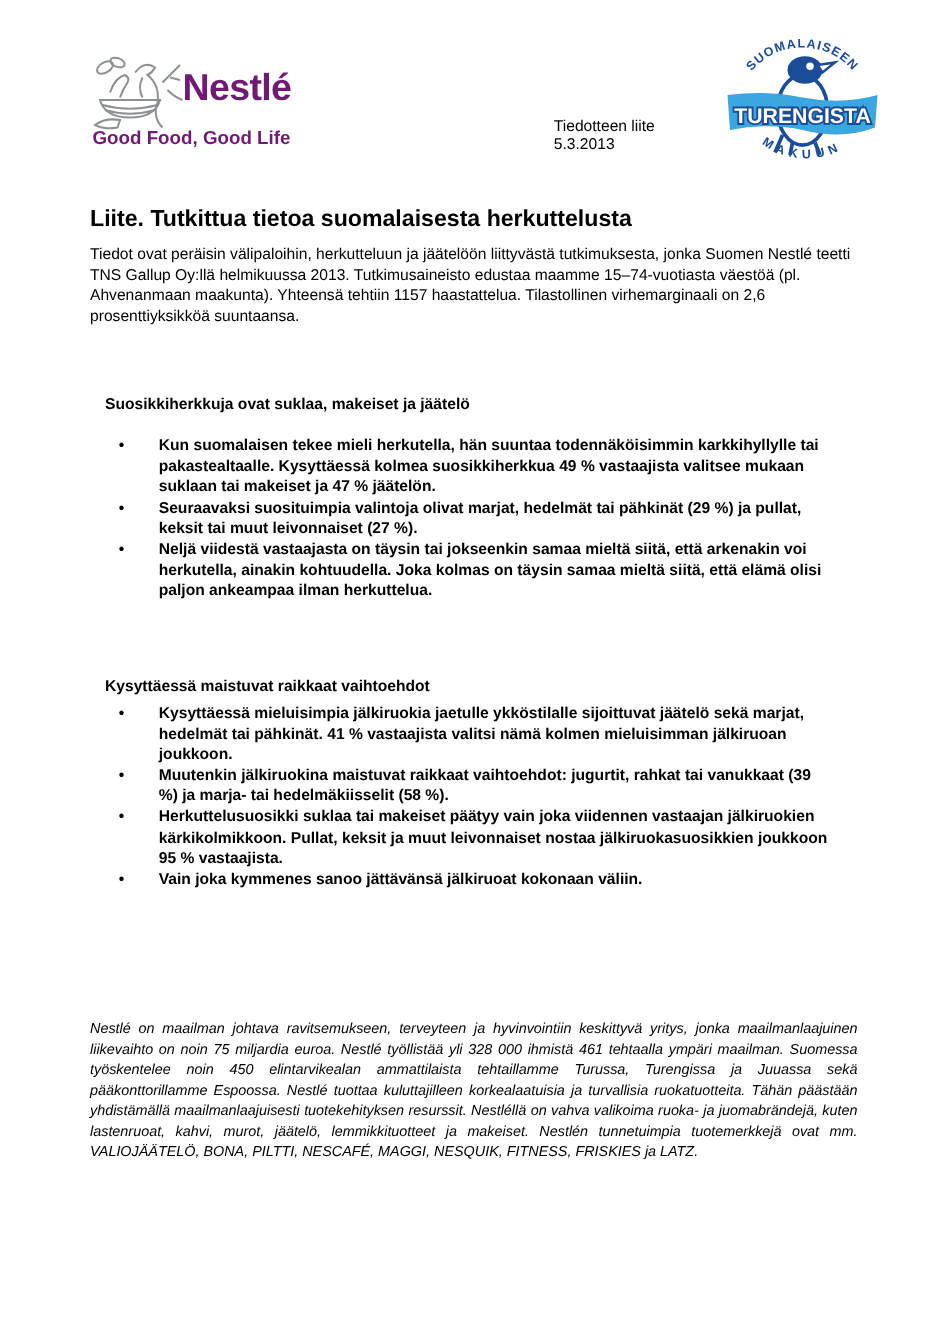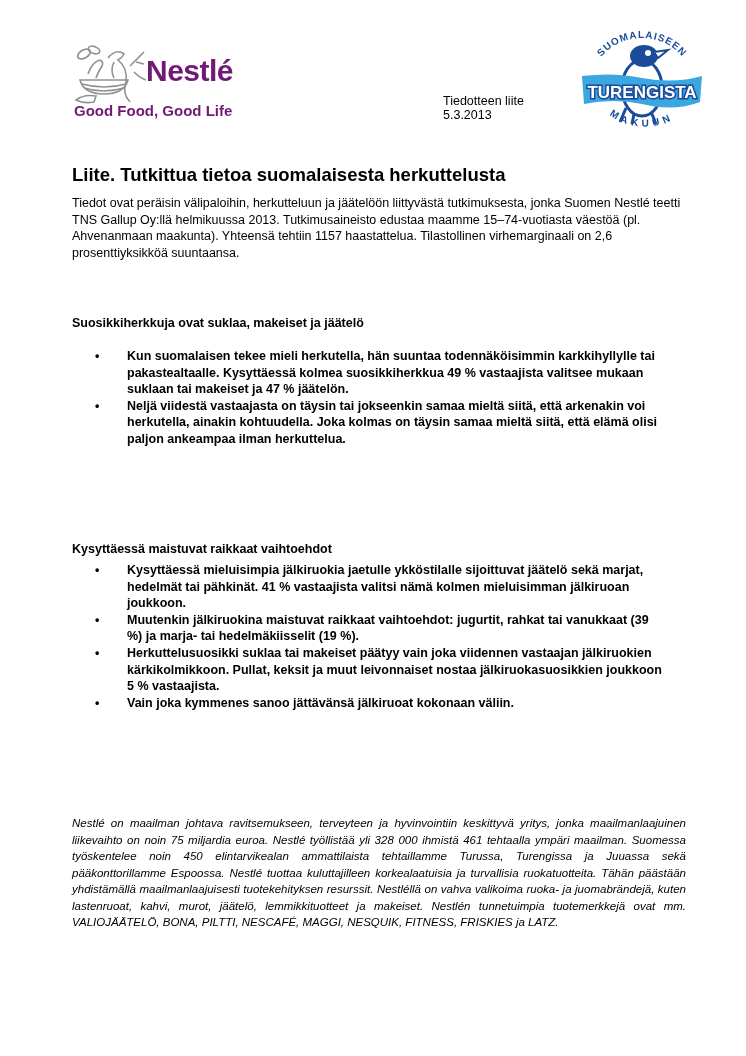--- a/index.html
+++ b/index.html
@@ -17,21 +17,21 @@
   #doc-meta { left: 443px; top: 94px; font-size: 12.5px; line-height: 14px; }
 
   
   #tur-logo { left: 574px; top: 26px; width: 136px; height: 112px; }
 
   #doc-title { left: 72px; top: 164px; font-size: 18.5px; font-weight: bold; letter-spacing: 0px; }
 
   .para { font-size: 12.5px; line-height: 16.6px; }
   #intro { left: 72px; top: 195px; width: 620px; }
 
-  .section-heading { font-size: 12.5px; font-weight: bold; }
+  .section-heading { font-size: 12.5px; font-weight: bold; margin-left: 12px; }
   #h1 { left: 72px; top: 316px; }
   #h2 { left: 72px; top: 542px; }
 
   ul.bullets { position: absolute; margin: 0; padding: 0; list-style: none; width: 590px; }
   ul.bullets li { position: relative; padding-left: 55px; font-size: 12.5px; line-height: 16.6px; font-weight: bold; }
   ul.bullets li::before { content: "•"; position: absolute; left: 23px; top: 0; }
   #list1 { left: 72px; top: 348px; }
   #list2 { left: 72px; top: 562px; }
 
   #footer-text { left: 72px; top: 815px; width: 614px; font-size: 11.5px; line-height: 16.5px;
@@ -93,24 +93,25 @@
   </svg>
 </div>
 
 <div id="doc-title" class="abs">Liite. Tutkittua tietoa suomalaisesta herkuttelusta</div>
 
 <div id="intro" class="abs para">Tiedot ovat peräisin välipaloihin, herkutteluun ja jäätelöön liittyvästä tutkimuksesta, jonka Suomen Nestlé teetti TNS Gallup Oy:llä helmikuussa 2013. Tutkimusaineisto edustaa maamme 15–74-vuotiasta väestöä (pl. Ahvenanmaan maakunta). Yhteensä tehtiin 1157 haastattelua. Tilastollinen virhemarginaali on 2,6 prosenttiyksikköä suuntaansa.</div>
 
 <div id="h1" class="abs section-heading">Suosikkiherkkuja ovat suklaa, makeiset ja jäätelö</div>
 <ul id="list1" class="bullets">
   <li>Kun suomalaisen tekee mieli herkutella, hän suuntaa todennäköisimmin karkkihyllylle tai pakastealtaalle. Kysyttäessä kolmea suosikkiherkkua 49 % vastaajista valitsee mukaan suklaan tai makeiset ja 47 % jäätelön.</li>
+  <li>Seuraavaksi suosituimpia valintoja olivat marjat, hedelmät tai pähkinät (29 %) ja pullat, keksit tai muut leivonnaiset (27 %).</li>
   <li>Neljä viidestä vastaajasta on täysin tai jokseenkin samaa mieltä siitä, että arkenakin voi herkutella, ainakin kohtuudella. Joka kolmas on täysin samaa mieltä siitä, että elämä olisi paljon ankeampaa ilman herkuttelua.</li>
 </ul>
 
 <div id="h2" class="abs section-heading">Kysyttäessä maistuvat raikkaat vaihtoehdot</div>
 <ul id="list2" class="bullets">
   <li>Kysyttäessä mieluisimpia jälkiruokia jaetulle ykköstilalle sijoittuvat jäätelö sekä marjat, hedelmät tai pähkinät. 41 % vastaajista valitsi nämä kolmen mieluisimman jälkiruoan joukkoon.</li>
-  <li>Muutenkin jälkiruokina maistuvat raikkaat vaihtoehdot: jugurtit, rahkat tai vanukkaat (39 %) ja marja- tai hedelmäkiisselit (19 %).</li>
-  <li>Herkuttelusuosikki suklaa tai makeiset päätyy vain joka viidennen vastaajan jälkiruokien kärkikolmikkoon. Pullat, keksit ja muut leivonnaiset nostaa jälkiruokasuosikkien joukkoon 5 % vastaajista.</li>
+  <li>Muutenkin jälkiruokina maistuvat raikkaat vaihtoehdot: jugurtit, rahkat tai vanukkaat (39 %) ja marja- tai hedelmäkiisselit (58 %).</li>
+  <li>Herkuttelusuosikki suklaa tai makeiset päätyy vain joka viidennen vastaajan jälkiruokien kärkikolmikkoon. Pullat, keksit ja muut leivonnaiset nostaa jälkiruokasuosikkien joukkoon 95 % vastaajista.</li>
   <li>Vain joka kymmenes sanoo jättävänsä jälkiruoat kokonaan väliin.</li>
 </ul>
 
 <div id="footer-text" class="abs">Nestlé on maailman johtava ravitsemukseen, terveyteen ja hyvinvointiin keskittyvä yritys, jonka maailmanlaajuinen liikevaihto on noin 75 miljardia euroa. Nestlé työllistää yli 328 000 ihmistä 461 tehtaalla ympäri maailman. Suomessa työskentelee noin 450 elintarvikealan ammattilaista tehtaillamme Turussa, Turengissa ja Juuassa sekä pääkonttorillamme Espoossa. Nestlé tuottaa kuluttajilleen korkealaatuisia ja turvallisia ruokatuotteita. Tähän päästään yhdistämällä maailmanlaajuisesti tuotekehityksen resurssit. Nestléllä on vahva valikoima ruoka- ja juomabrändejä, kuten lastenruoat, kahvi, murot, jäätelö, lemmikkituotteet ja makeiset. Nestlén tunnetuimpia tuotemerkkejä ovat mm. VALIOJÄÄTELÖ, BONA, PILTTI, NESCAFÉ, MAGGI, NESQUIK, FITNESS, FRISKIES ja LATZ.</div>
 
 </body></html>

